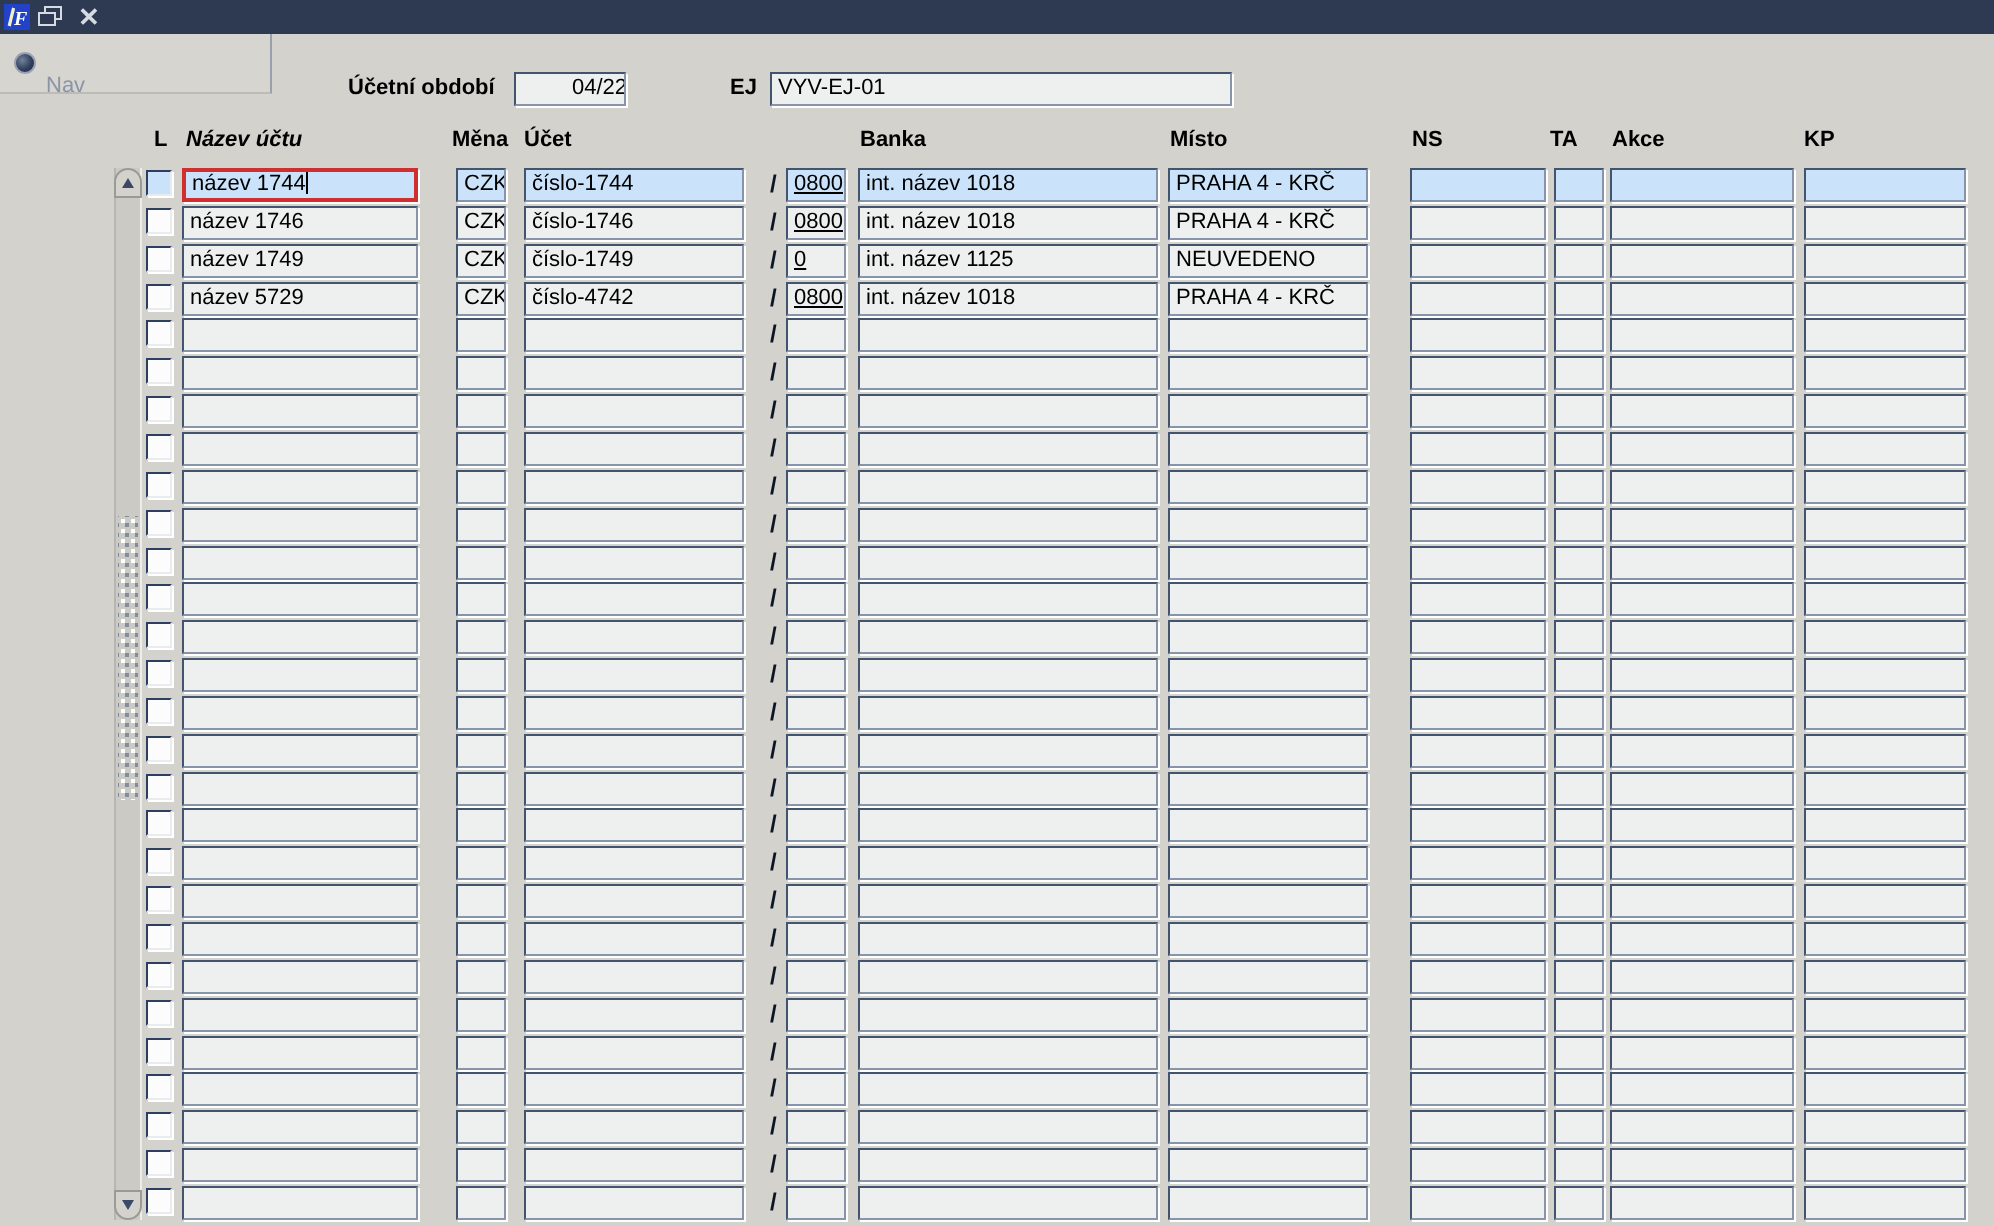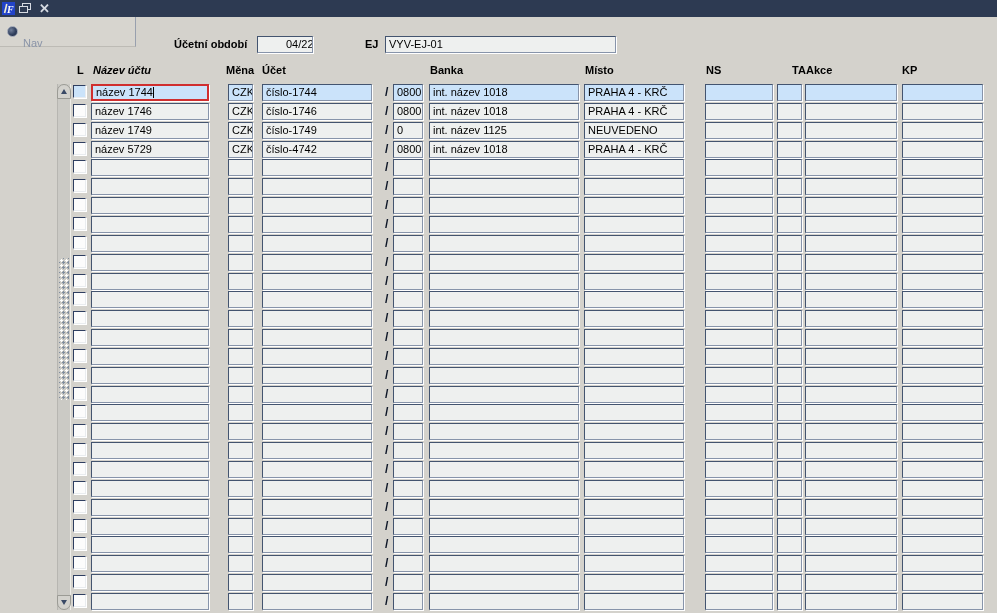--- a/index.html
+++ b/index.html
@@ -46,21 +46,21 @@
     font-size:11px; line-height:15px; padding-left:3px; color:#000;
     white-space:nowrap; overflow:hidden;
   }
   #fld-period { top:36px; left:257px; width:56px;padding-left:28px; }
   #fld-ej     { top:36px; left:385px; width:231px; }
 
   
   .hdr { position:absolute; top:64px; font-size:11px; font-weight:bold; color:#000; white-space:nowrap; }
   #h-l     { left:77px;  } #h-name  { left:93px;font-style:italic;  } #h-mena  { left:226px; }
   #h-ucet  { left:262px; } #h-banka { left:430px; } #h-misto { left:585px; }
-  #h-ns    { left:706px; } #h-ta    { left:792px; } #h-akce  { left:806px; }
+  #h-ns    { left:706px; } #h-ta    { left:775px; } #h-akce  { left:806px; }
   #h-kp    { left:902px; }
 
   
   .sb { position:absolute; left:57px; top:84px; width:14px; height:526px; }
   .sb-track { position:absolute; left:0; top:0; width:14px; height:526px;
     background:#cbcac5; border-left:1px solid #b7b6b1; border-right:1px solid #eeede8; }
   .sb-btn {
     position:absolute; left:0; width:14px; height:15px; background:#d3d2cd;
     border:1px solid #9b9b95; display:flex; align-items:center; justify-content:center;
   }
@@ -89,21 +89,21 @@
   .cell {
     position:absolute; top:0; height:17px; background:#eef0ef;
     border:1px solid; border-color:#43546f #8794aa #8794aa #43546f;
     box-shadow:1px 1px 0 #ffffff;
     font-size:11px; line-height:15px; padding-left:3px; color:#000;
     white-space:nowrap; overflow:hidden;
   }
   .c-name  { left:91px;  width:118px; }
   .c-mena  { left:228px; width:25px;  }
   .c-ucet  { left:262px; width:110px; }
-  .c-code  { left:393px; width:30px;  }
+  .c-code  { left:393px; width:30px;text-decoration:underline;  }
   .c-banka { left:429px; width:150px; }
   .c-misto { left:584px; width:100px; }
   .c-ns    { left:705px; width:68px;  }
   .c-ta    { left:777px; width:25px;  }
   .c-akce  { left:805px; width:92px;  }
   .c-kp    { left:902px; width:81px;  }
   .slash   { position:absolute; left:385px; top:1px; font-size:12px; font-weight:bold; color:#0c1526; }
 
   .row.current .cell, .row.current .cb { background:#cbe3fa; }
   .row.current .c-name {

